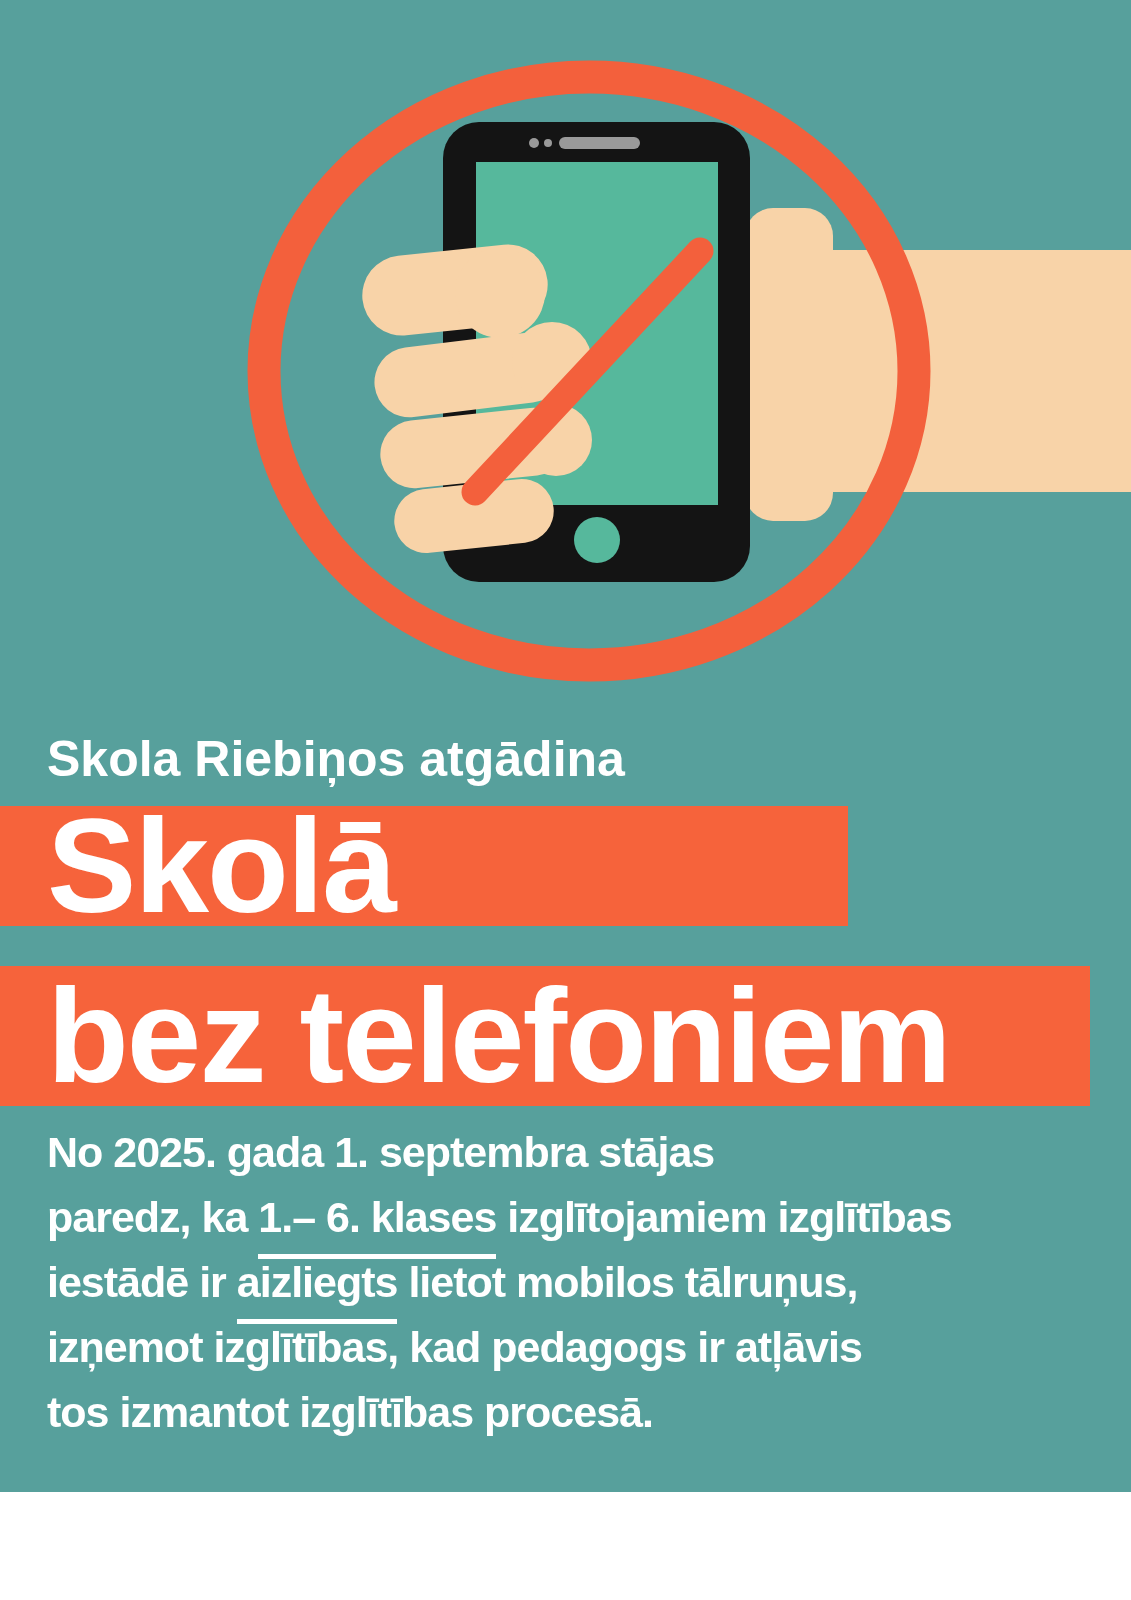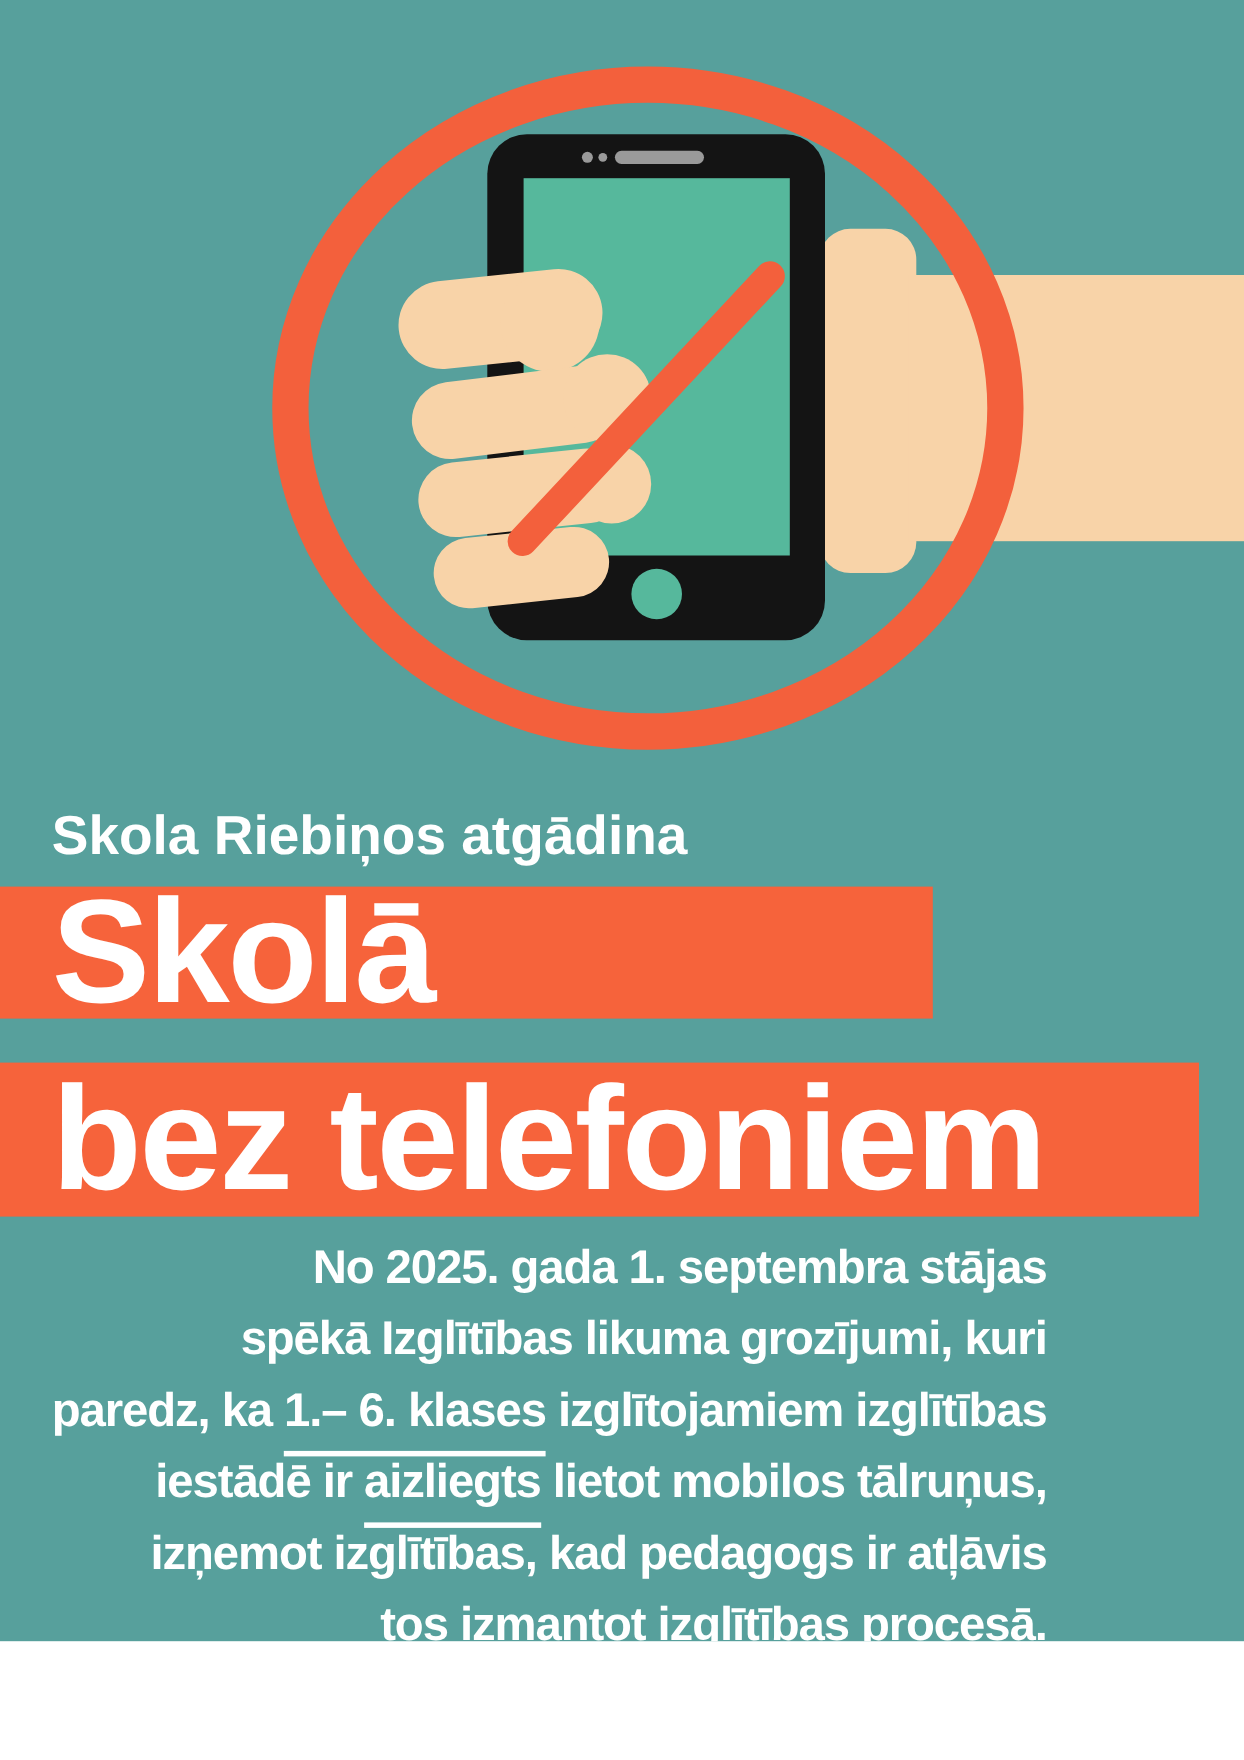--- a/index.html
+++ b/index.html
@@ -48,21 +48,21 @@
   .body-text {
     position: absolute;
     left: 47px;
     top: 1120px;
     color: #ffffff;
     font-size: 43px;
     font-weight: 700;
     letter-spacing: -1px;
     line-height: 65px;
   }
-  .body-line { white-space: nowrap; text-align: right; }
+  .body-line { white-space: nowrap; }
   .body-line .u {
     border-bottom: 5px solid #ffffff;
     padding-bottom: 13px;
   }
 </style>
 </head>
 <body>
 
 <div class="poster">
 
@@ -103,20 +103,19 @@
   <div class="banner banner2">
     <span>bez telefoniem</span>
   </div>
 
   <div class="banner banner1">
     <span>Skolā</span>
   </div>
 
   <div class="body-text" id="body-text">
       <div class="body-line"><span>No 2025. gada 1. septembra stājas</span></div>
-      <div class="body-line"><span>spēkā Izglītības likuma grozījumi, kuri</span></div>
       <div class="body-line"><span>paredz, ka </span><span class="u">1.– 6. klases</span><span> izglītojamiem izglītības</span></div>
       <div class="body-line"><span>iestādē ir </span><span class="u">aizliegts</span><span> lietot mobilos tālruņus,</span></div>
       <div class="body-line"><span>izņemot izglītības, kad pedagogs ir atļāvis</span></div>
       <div class="body-line"><span>tos izmantot izglītības procesā.</span></div>
     </div>
 
 </div>
 
 </body></html>

